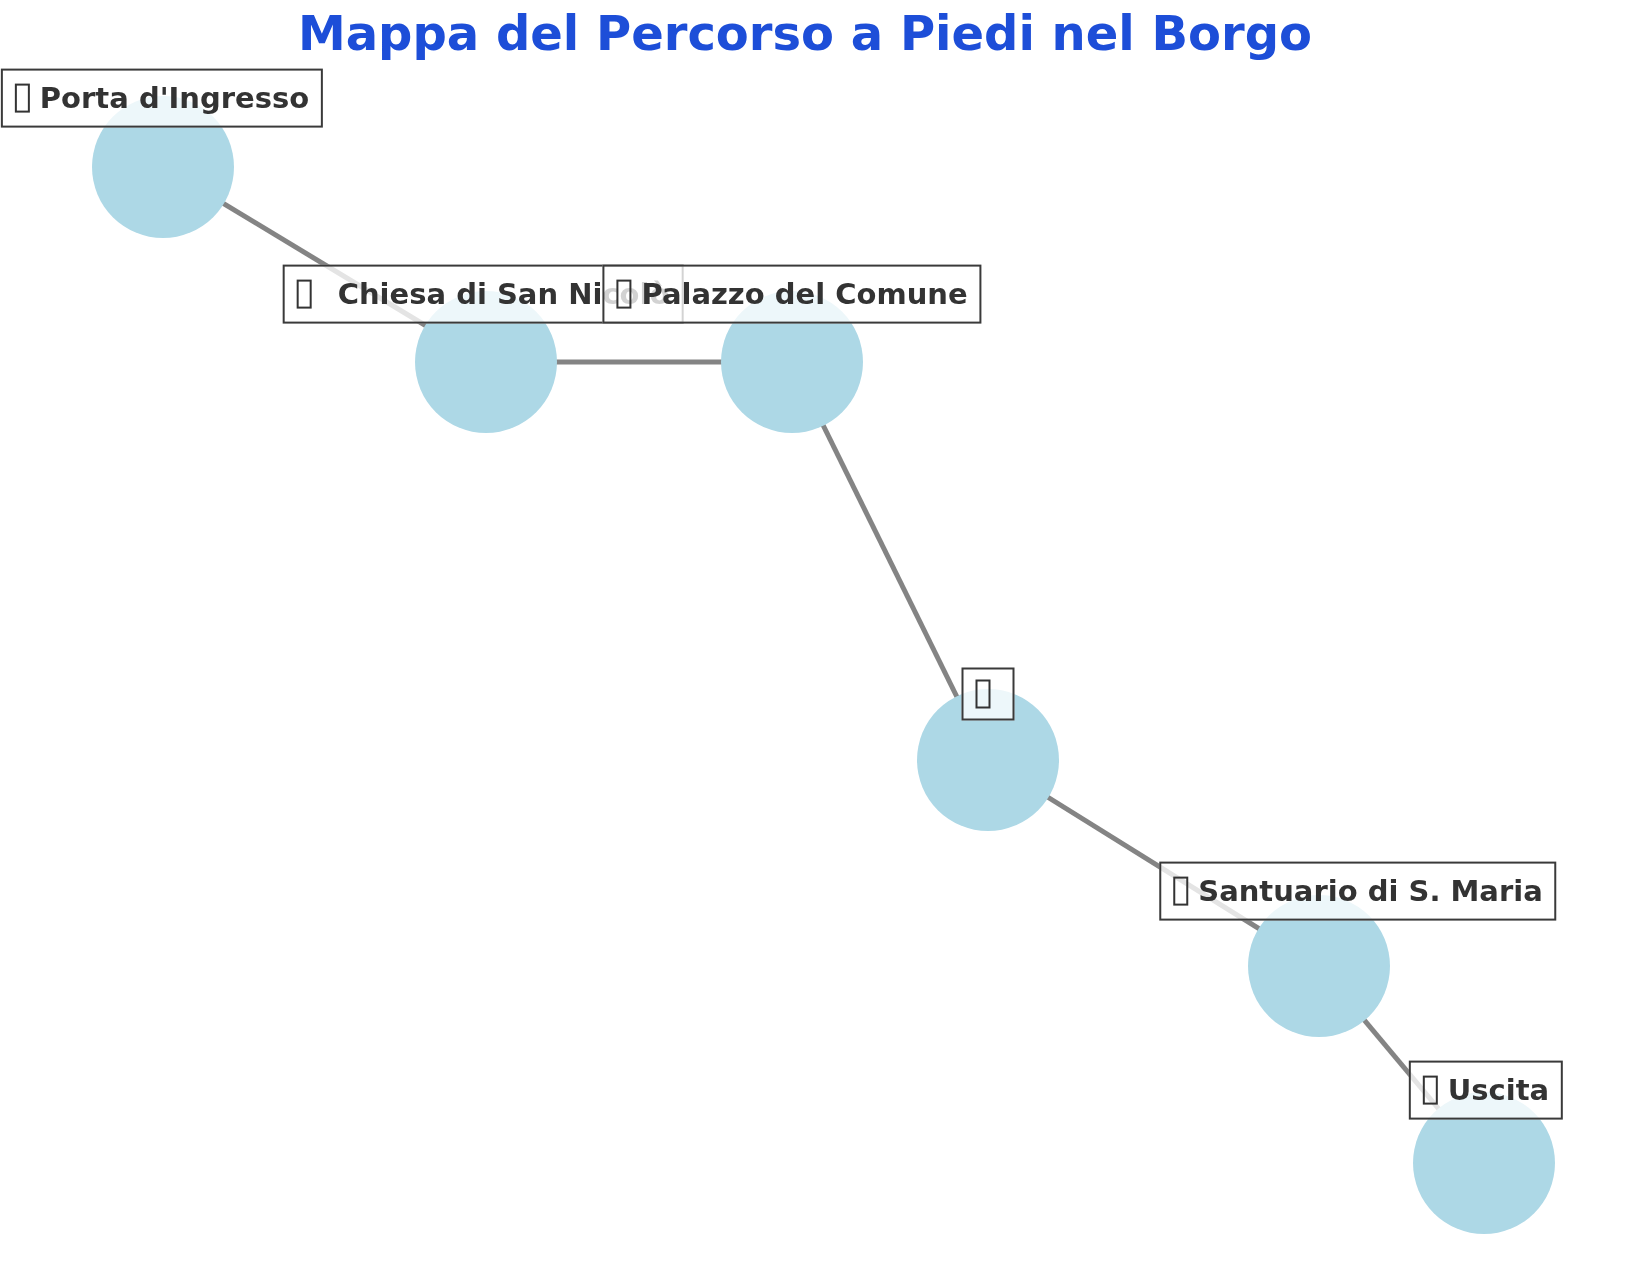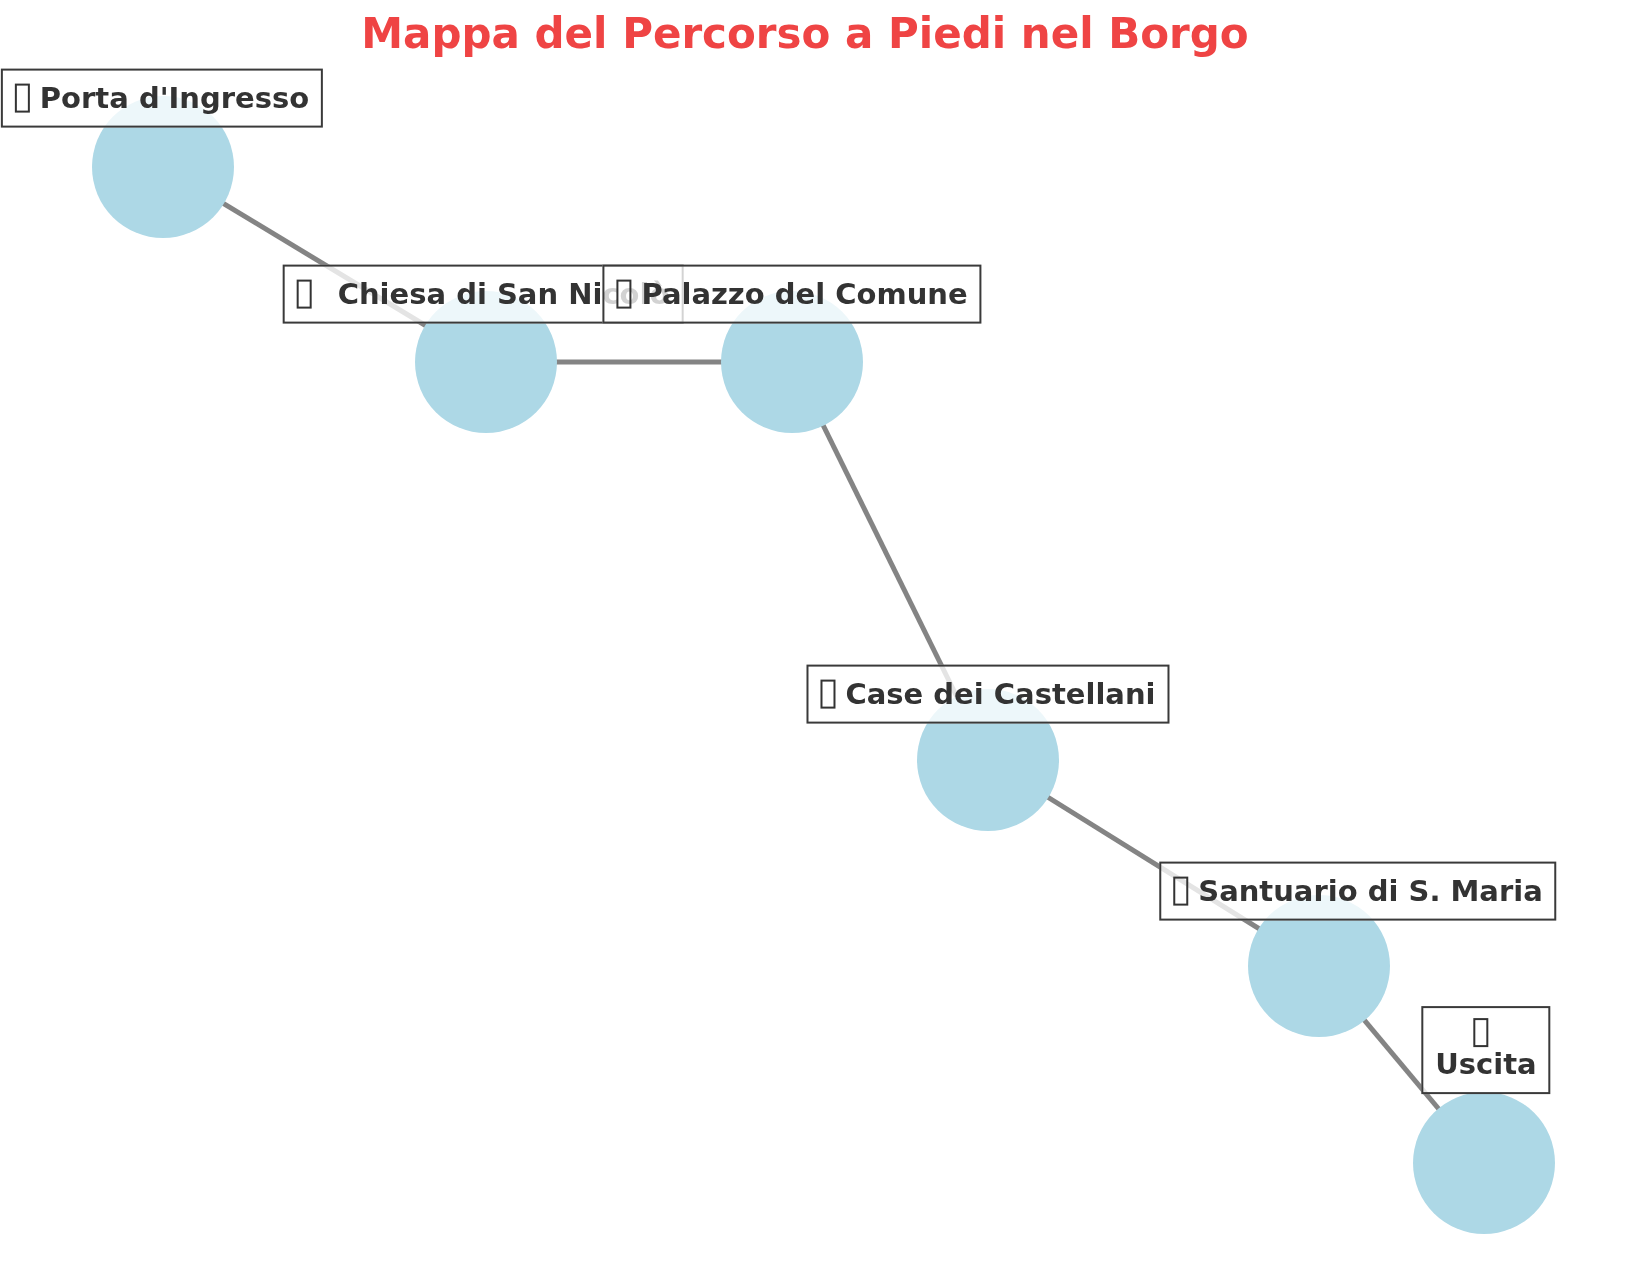--- a/index.html
+++ b/index.html
@@ -14,23 +14,23 @@
     width: 1643px;
     height: 1282px;
     background: #ffffff;
     overflow: hidden;
   }
   .figure-title {
     position: absolute;
     left: 805px;
     top: 33px;
     transform: translate(-50%, -50%);
-    font-size: 42px;
+    font-size: 48px;
     font-weight: bold;
-    color: #ef4444;
+    color: #1d4ed8;
     white-space: nowrap;
     letter-spacing: 0px;
   }
   .graph-svg {
     position: absolute;
     left: 0;
     top: 0;
     width: 1643px;
     height: 1282px;
     display: block;
@@ -94,24 +94,23 @@
       <div class="node-label" style="left: 483px; top: 294px; gap: 16px;">
         <span class="tofu"></span>
         <span>Chiesa di San Nicolò</span>
       </div>
       <div class="node-label" style="left: 792px; top: 294px;">
         <span class="tofu"></span>
         <span>Palazzo del Comune</span>
       </div>
       <div class="node-label" style="left: 988px; top: 694px;">
         <span class="tofu"></span>
-        <span>Case dei Castellani</span>
       </div>
       <div class="node-label" style="left: 1319px; top: 891px; margin-left: 39px;">
         <span class="tofu"></span>
         <span>Santuario di S. Maria</span>
       </div>
-      <div class="node-label" style="left: 1486px; top: 1050px; flex-direction: column;">
+      <div class="node-label" style="left: 1486px; top: 1090px;">
         <span class="tofu"></span>
         <span>Uscita</span>
       </div>
     </div>
 </div>
 
 </body></html>

